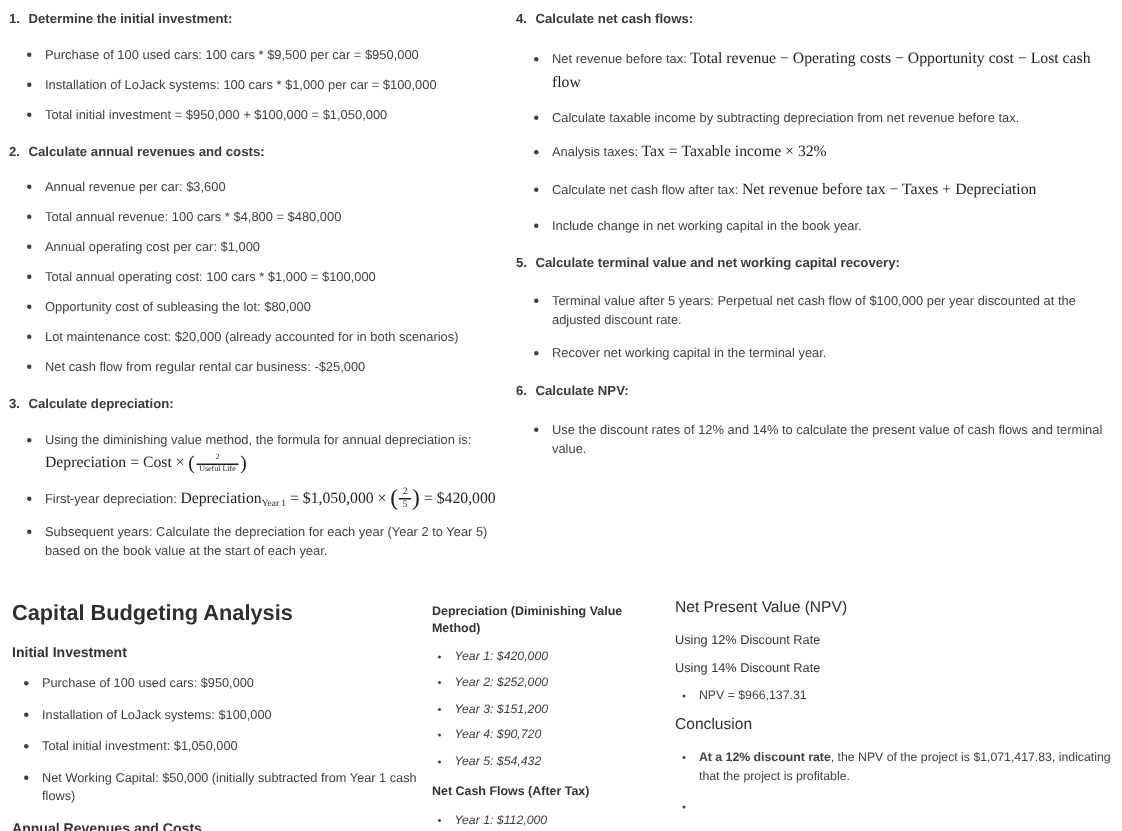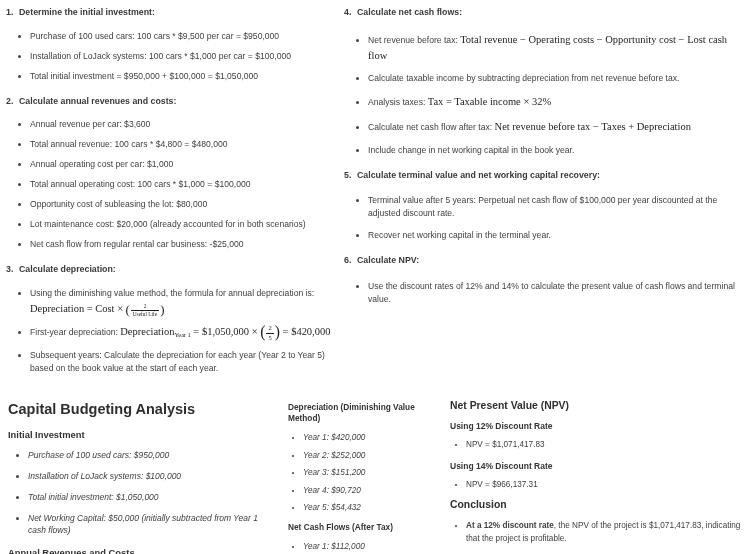--- a/index.html
+++ b/index.html
@@ -28,29 +28,29 @@
   .frac{display:inline-block;vertical-align:middle;text-align:center;font-size:0.62em;line-height:1.25;margin:0 1px;}
   .fnum{display:block;padding:0 2px;border-bottom:0.9px solid #1e1e1e;}
   .fden{display:block;padding:0 2px;}
   .msub{font-size:0.6em;vertical-align:-0.35em;}
   .formula-line{display:block;margin-top:2px;}
 
   
   .report{display:grid;grid-template-columns:272px 152px 1fr;column-gap:10px;margin-top:12px;}
   .report-title{font-size:14.5px;font-weight:700;color:#2f2f2f;margin:2px 0 12px 2px;}
   .rcol1 .rh3{font-size:9.4px;font-weight:700;color:#333;margin:10px 0 9px 2px;}
-  .rcol1 ul{margin:0;padding-left:22px;font-style:italic;}
+  .rcol1 ul{margin:0;padding-left:22px;}
   .rcol1 li{font-size:8.5px;line-height:1.45;margin-bottom:8.5px;}
 
   .rcol2 .rh4{font-size:8.3px;font-weight:700;color:#333;margin:3px 0 8px 0;line-height:1.3;}
   .rcol2 ul{margin:0 0 9px 0;padding-left:15px;}
   .rcol2 li{font-size:8.2px;line-height:1.35;margin-bottom:6.5px;font-style:italic;}
 
-  .rcol3 .rh3{font-size:10.4px;font-weight:700;color:#2f2f2f;margin:1px 0 10px 0;}
-  .rcol3 .rsub{font-size:8.5px;font-weight:700;color:#333;margin:9px 0 8px 0;}
+  .rcol3 .rh3{font-size:10.4px;font-weight:400;color:#2f2f2f;margin:1px 0 10px 0;}
+  .rcol3 .rsub{font-size:8.5px;font-weight:400;color:#333;margin:9px 0 8px 0;}
   .rcol3 ul{margin:0 0 4px 0;padding-left:16px;}
   .rcol3 li{font-size:8.2px;line-height:1.55;margin-bottom:7.5px;}
   .rcol3 .lead{font-weight:700;}
 </style>
 </head>
 <body>
 
 <div class="page">
 
   <div class="top">
@@ -192,23 +192,20 @@
         <li>Year 1: $112,000</li>
 
       </ul>
 
     </div>
 
     <div class="rcol3">
       <div class="rh3">Net Present Value (NPV)</div>
 
       <div class="rsub">Using 12% Discount Rate</div>
-      <ul>
-        <li>NPV = $1,071,417.83</li>
-      </ul>
 
       <div class="rsub">Using 14% Discount Rate</div>
       <ul>
         <li>NPV = $966,137.31</li>
       </ul>
 
       <div class="rh3">Conclusion</div>
       <ul>
         <li>
           <span class="lead">At a 12% discount rate</span><span>, the NPV of the project is $1,071,417.83, indicating that the project is profitable.</span>

